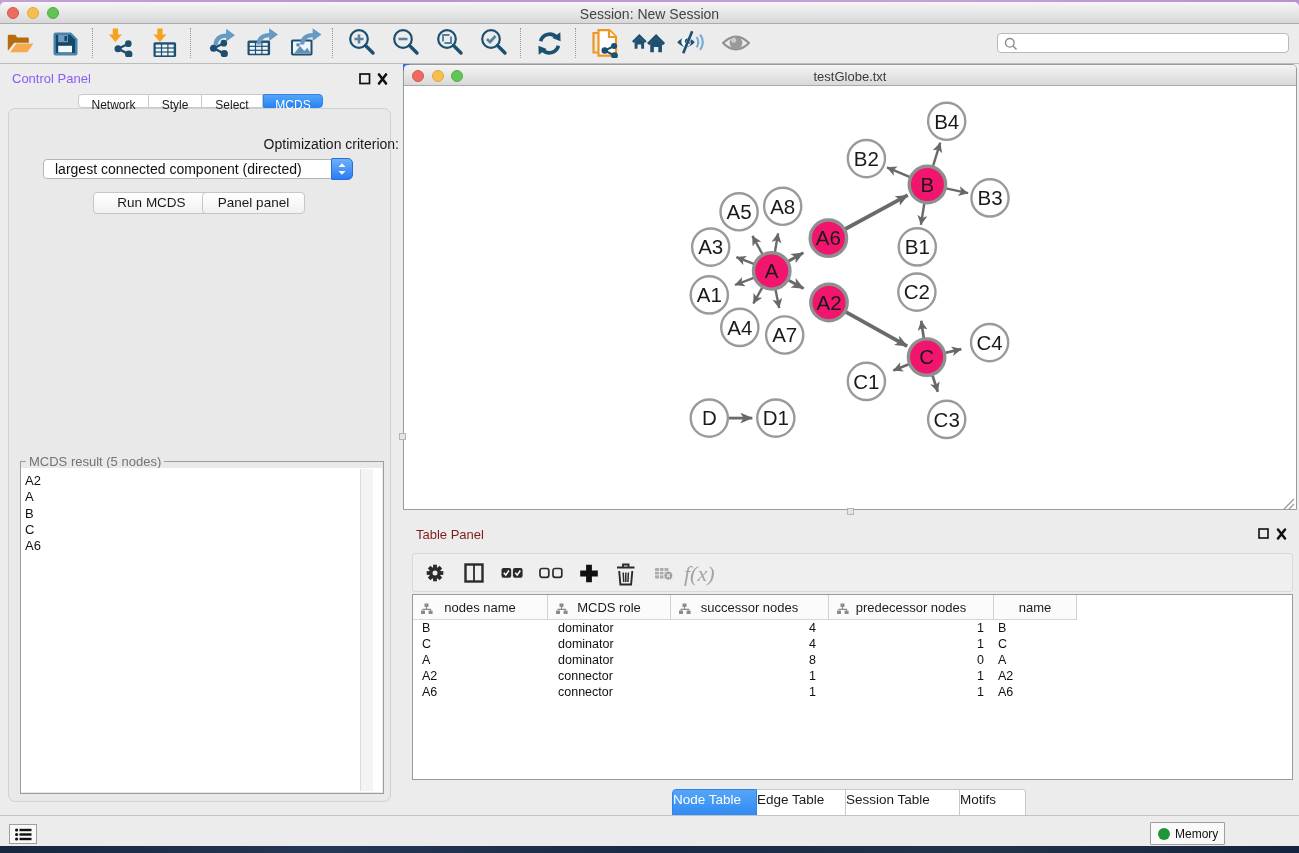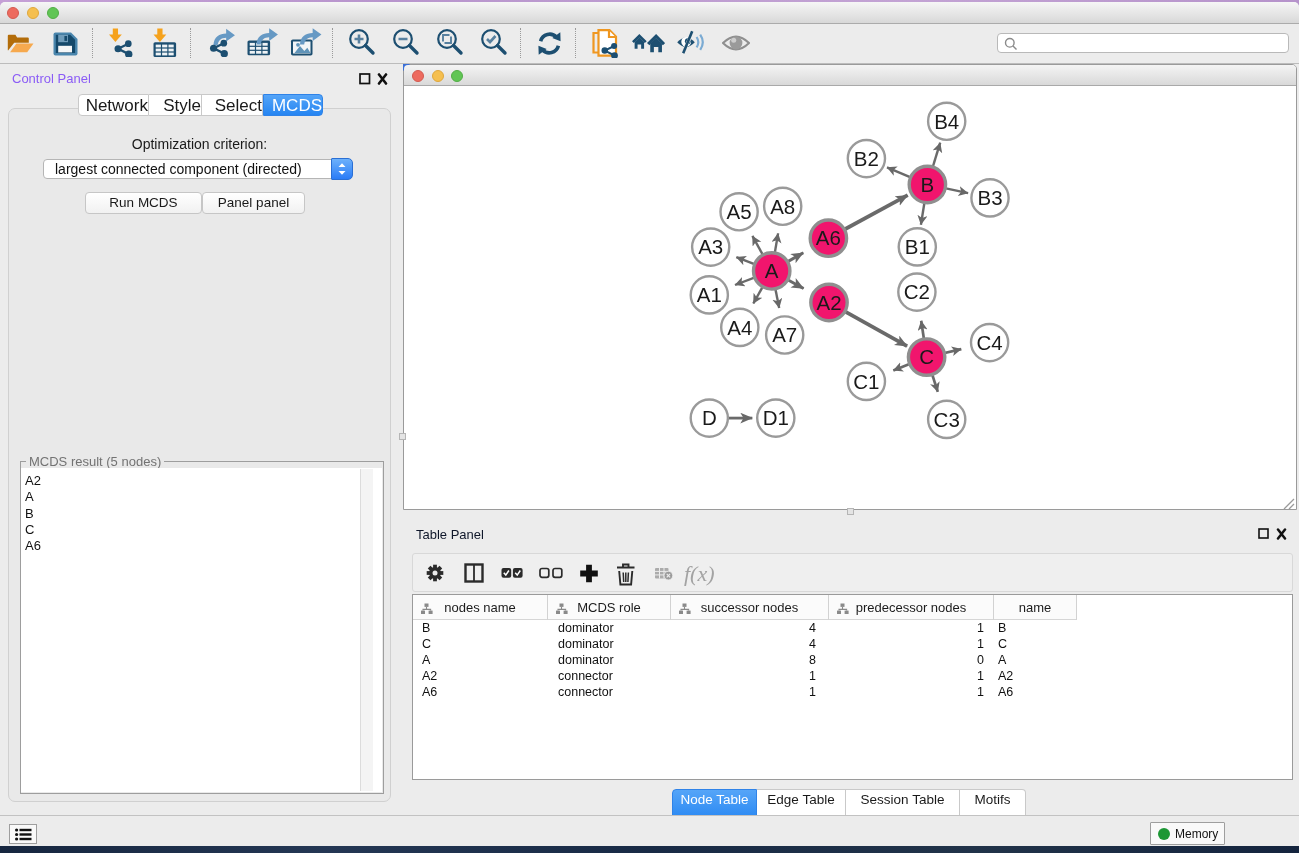--- a/index.html
+++ b/index.html
@@ -8,57 +8,58 @@
 #win{left:0;top:2px;width:1299px;height:844px;background:#ececec;border-radius:5px 5px 0 0;overflow:hidden}
 #titlebar{left:0;top:0;width:1299px;height:22px;background:linear-gradient(#f6f6f6,#d8d8d8);border-bottom:1px solid #ababab;border-radius:5px 5px 0 0}
 .tl{width:12.4px;height:12.4px;border-radius:50%;top:4.5px}
 #title{width:100%;text-align:center;top:3.5px;font-size:14px;color:#434343}
 #toolbar{left:0;top:22px;width:1299px;height:40px;background:#ececec;border-bottom:1px solid #bcbcbc}
 .tsep{position:absolute;top:4px;height:30px;width:0;border-left:1px dotted #9a9a9a}
 #search{left:997px;top:9px;width:292px;height:20px;background:#fff;border:1px solid #b9b9b9;border-radius:4px}
 
 #cp-title{left:12px;top:69px;font-size:13px;color:#8b5cf6}
 #cp-box{left:8px;top:106px;width:383px;height:694px;background:#e9e9e9;border:1px solid #d0d0d0;border-radius:7px}
-.tab{position:absolute;top:92px;height:22px;background:#fff;border:1px solid #c9c9c9;font-size:17px;color:#1a1a1a;text-align:right;line-height:21px}
+.tab{position:absolute;top:92px;height:14px;background:#fff;border:1px solid #c9c9c9;font-size:12px;color:#1a1a1a;text-align:center;line-height:21px}
 .tabsel{background:linear-gradient(#55a5f8,#2585f2);color:#fff;border-color:#2f83e8}
-#opt-label{left:0;top:134px;width:399px;text-align:center;font-size:14px;color:#1a1a1a}
+#opt-label{left:0;top:134px;width:399px;text-align:right;font-size:14px;color:#1a1a1a}
 #dropdown{left:43px;top:157px;width:309px;height:20px;background:#fff;border:1px solid #b5b5b5;border-radius:4px;font-size:14px;color:#111;padding-left:11px;line-height:18px}
 #ddcap{left:331px;top:156px;width:22px;height:22px;border-radius:1px 5px 5px 1px;background:linear-gradient(#6db1fb,#2a7cf7);border:1px solid #2a6fd4}
 .btn{position:absolute;height:22px;background:linear-gradient(#ffffff,#f1f1f1);border:1px solid #c6c6c6;border-radius:4px;font-size:13.5px;color:#1a1a1a;text-align:center;line-height:20px}
 #grp{left:20px;top:459px;width:364px;height:333px;border:1px solid #9d9d9d}
 #grp-label{left:26px;top:452px;font-size:13px;color:#737373;background:#e9e9e9;padding:0 3px}
 #grp-list{left:21px;top:466px;width:361px;height:324px;background:#fff;font-size:13px;color:#111;line-height:16.3px;padding:5px 0 0 4px}
 #grp-sb{left:360px;top:467px;width:13px;height:322px;background:#f4f4f4;border-left:1px solid #dcdcdc}
 
 #net{left:403px;top:62px;width:894px;height:446px;background:#fff;border:1px solid #9a9a9a;border-radius:5px 5px 0 0}
 #net-tb{left:0;top:0;width:892px;height:21px;background:linear-gradient(#f4f4f4,#d9d9d9);border-bottom:1px solid #a9a9a9;border-radius:4px 4px 0 0}
 #net-title{width:100%;top:4px;text-align:center;font-size:13px;color:#3c3c3c}
 .tln{width:12.2px;height:12.2px;border-radius:50%;top:5px}
 
-#tp-title{left:416px;top:525px;font-size:13px;color:#0f172a}
+#tp-title{left:416px;top:525px;font-size:13px;color:#7f1d1d}
 #tp-tbar{left:412px;top:551px;width:881px;height:39px;background:#efefef;border:1px solid #d8d8d8;border-radius:3px}
 #tbl{left:412px;top:592px;width:881px;height:186px;background:#fff;border:1px solid #9a9a9a}
 #tbl-hdr{left:0;top:0;width:664px;height:25px;background:#fbfbfb;border-bottom:1px solid #d6d6d6}
 .thcell{position:absolute;top:0;height:25px;border-right:1px solid #d2d2d2;text-align:center}
 .ticon{position:absolute;left:8px;top:6px}
 .tlabel{font-size:13px;color:#1c1c1c;line-height:25px}
 #tbl-rows{left:0;top:25.5px;width:879px;height:120px;font-size:12.5px;color:#111}
-.btab{position:absolute;top:787px;height:34px;background:#fff;border:1px solid #c9c9c9;font-size:13.5px;color:#1a1a1a;text-align:center;line-height:20px}
+.btab{position:absolute;top:787px;height:34px;background:#fff;border:1px solid #c9c9c9;font-size:13.5px;color:#1a1a1a;text-align:left;line-height:20px}
 
 #sbar{left:0;top:813px;width:1299px;height:30px;border-top:1px solid #c2c2c2;background:#ececec}
 #sq-icon{left:9px;top:822px;width:28px;height:20px;background:#f9f9f9;border:1px solid #9e9e9e}
 #mem{left:1150px;top:820px;width:75px;height:23px;background:#f9f9f9;border:1px solid #9e9e9e;font-size:12px;color:#111;border-radius:1px}
 </style></head><body>
 <div class="abs" id="deskTop"></div>
 <div class="abs" id="deskBot"></div>
 <div class="abs" id="win">
   <div class="abs" id="titlebar">
     <div class="abs tl" style="left:7px;background:#ed6b5f;border:0.5px solid #d35a50"></div>
     <div class="abs tl" style="left:27px;background:#f5bf4f;border:0.5px solid #dfa73c"></div>
     <div class="abs tl" style="left:47px;background:#61c555;border:0.5px solid #52ad46"></div>
+    <div class="abs" id="title">Session: New Session</div>
   </div>
   <div class="abs" id="toolbar">
       <div class="tsep" style="left:92px"></div>
       <div class="tsep" style="left:190px"></div>
       <div class="tsep" style="left:332px"></div>
       <div class="tsep" style="left:520px"></div>
       <div class="tsep" style="left:575px"></div>
       <svg class="abs" style="left:7px;top:9px" width="28" height="21" viewBox="0 0 28 21">
         <path d="M0.8 17.3 V2.7 q0-1 1-1 h6.6 l1.7 2.9 h10.7 q1 0 1 1 v4.2 h-14.6 l-6.1 7.8 z" fill="#b36d0a"></path>
         <path d="M3.1 19.2 l6.3-8.7 h17.1 l-6.3 8.7 z" fill="#f6a94e"></path>
@@ -221,35 +222,36 @@
   <div class="abs" id="cp-box"></div>
   <div class="abs tab" style="left:78px;width:71px;border-radius:4px 0 0 4px">Network</div>
   <div class="abs tab" style="left:149px;width:53px;border-left:0">Style</div>
   <div class="abs tab" style="left:202px;width:61px;border-left:0">Select</div>
   <div class="abs tab tabsel" style="left:263px;width:60px;border-radius:0 4px 4px 0">MCDS</div>
   <div class="abs" id="opt-label">Optimization criterion:</div>
   <div class="abs" id="dropdown">largest connected component (directed)</div>
   <div class="abs" id="ddcap"><svg width="20" height="20" viewBox="0 0 20 20">
         <path d="M6.5 8 L10 4.2 L13.5 8 Z M6.5 12 L10 15.8 L13.5 12 Z" fill="#fff"></path>
       </svg></div>
-  <div class="abs btn" style="left:85px;top:190px;width:117px">Run MCDS</div>
+  <div class="abs btn" style="left:93px;top:190px;width:117px">Run MCDS</div>
   <div class="abs btn" style="left:202px;top:190px;width:103px">Panel panel</div>
   <div class="abs" id="grp"></div>
   <div class="abs" id="grp-label">MCDS result (5 nodes)</div>
   <div class="abs" id="grp-list">A2<br>A<br>B<br>C<br>A6</div>
   <div class="abs" id="grp-sb"></div>
 
   <div class="abs" id="net">
     <svg class="abs" style="left:-1px;top:-1px" width="8" height="8" viewBox="0 0 8 8">
         <path d="M0 0 h7 L0 7 Z" fill="#3a6fd8"></path>
       </svg>
     <div class="abs" id="net-tb">
       <div class="abs tln" style="left:8px;background:#ed6b5f;border:0.5px solid #d35a50"></div>
       <div class="abs tln" style="left:27.5px;background:#f5bf4f;border:0.5px solid #dfa73c"></div>
       <div class="abs tln" style="left:47px;background:#61c555;border:0.5px solid #52ad46"></div>
+      <div class="abs" id="net-title">testGlobe.txt</div>
     </div>
     <svg class="abs" style="left:0;top:21px" width="892" height="424" viewBox="0 0 892 424">
       <defs>
         <marker id="ah1" markerWidth="12" markerHeight="12" refX="9.5" refY="5" orient="auto" markerUnits="userSpaceOnUse">
             <path d="M0 0 L9.8 5 L0 10 L2.5 5 Z" fill="#686868"></path>
           </marker>
         <marker id="ah2" markerWidth="15" markerHeight="13" refX="12" refY="5.4" orient="auto" markerUnits="userSpaceOnUse">
             <path d="M0 0 L12.6 5.4 L0 10.8 L3.2 5.4 Z" fill="#686868"></path>
           </marker>
       </defs>

